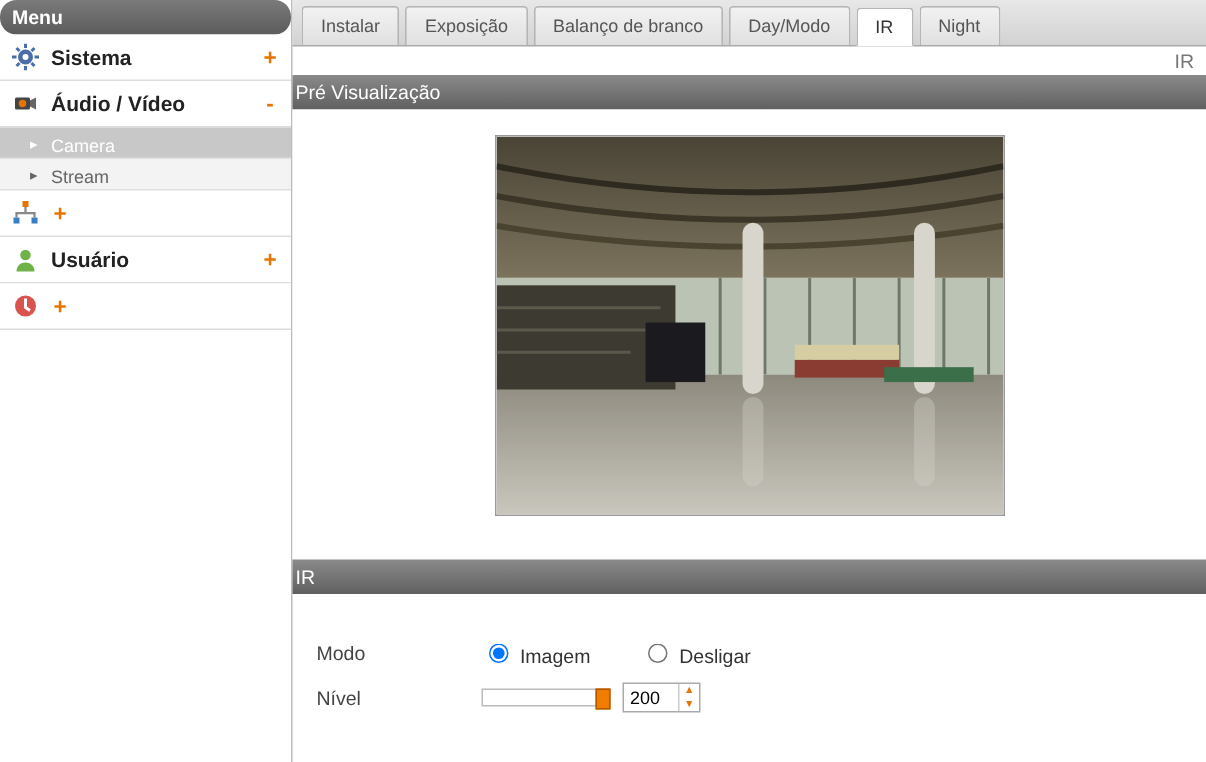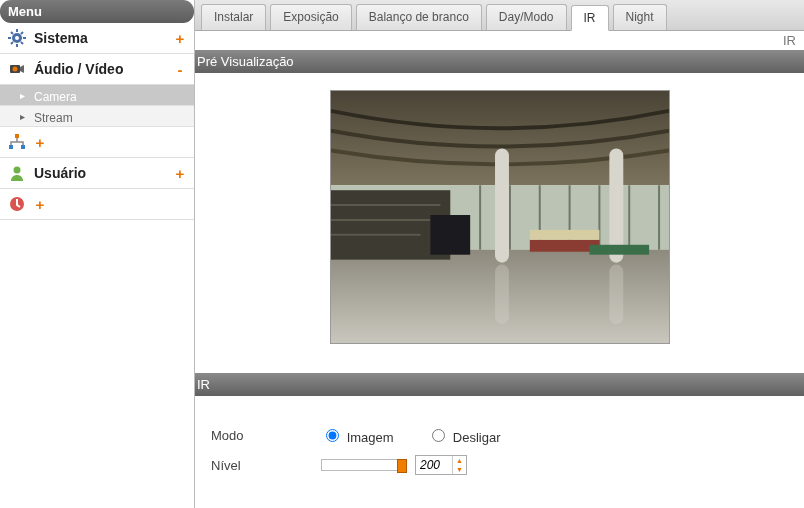--- a/index.html
+++ b/index.html
@@ -178,21 +178,20 @@
     border: 1px solid #aaa;
     height: 20px;
     background: #fff;
   }
   .spinner input {
     width: 36px;
     border: none;
     padding: 0 4px;
     font-size: 12px;
     outline: none;
-    font-style: italic;
   }
   .spinner .arrows {
     display: flex;
     flex-direction: column;
     border-left: 1px solid #ccc;
     width: 14px;
   }
   .spinner .arrows span {
     flex:1;
     display:flex;

